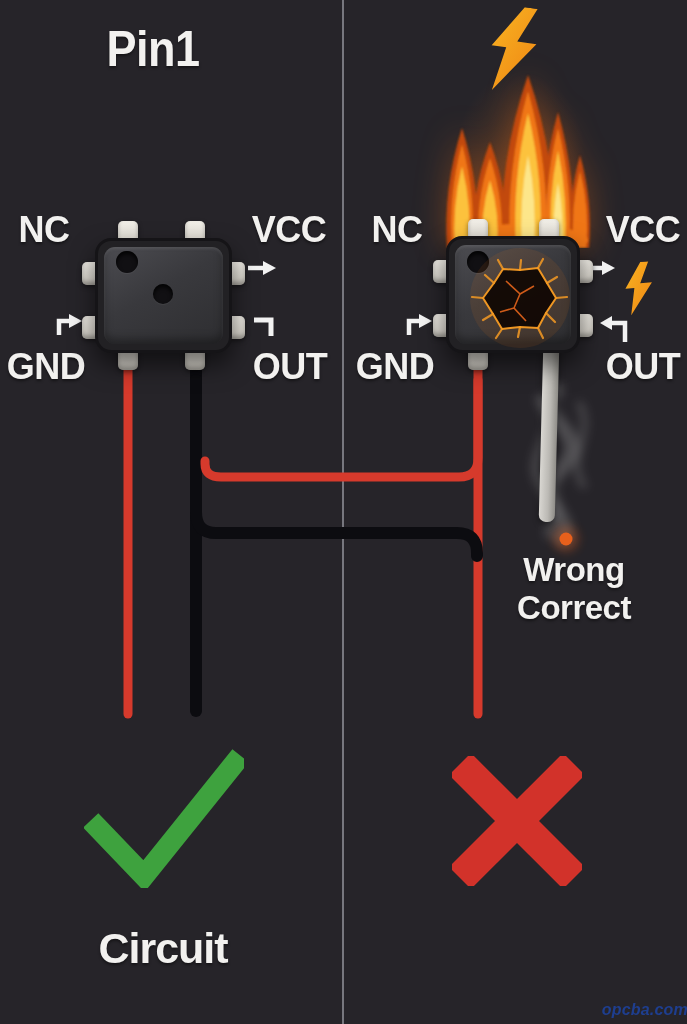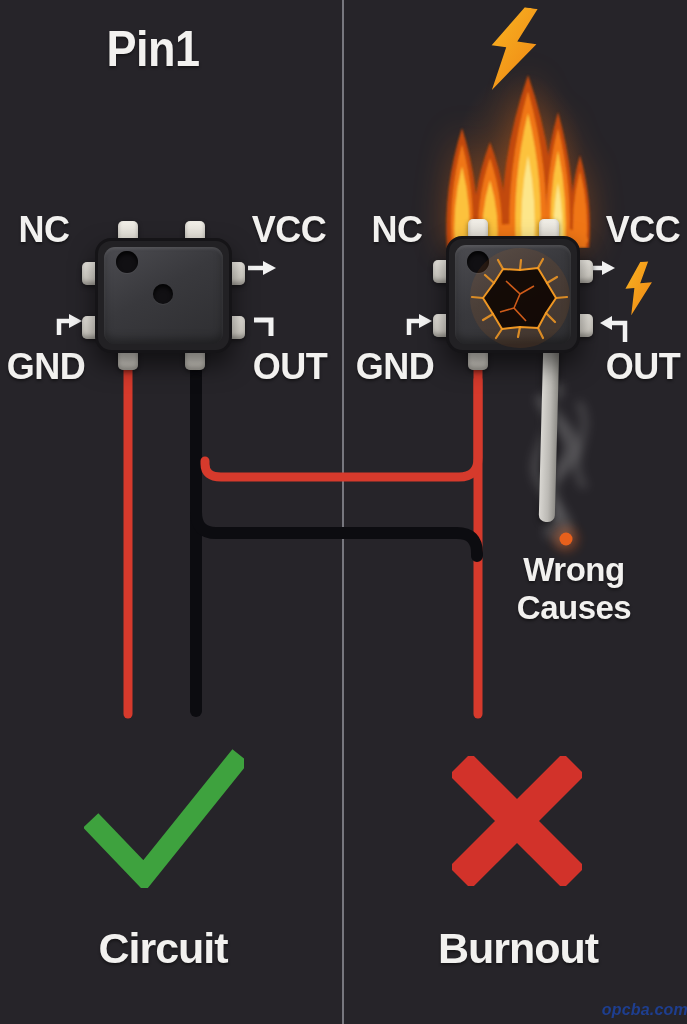--- a/index.html
+++ b/index.html
@@ -209,31 +209,30 @@
   <div class="label" style="left:46px;top:349px;">GND</div>
   <div class="label" style="left:290px;top:349px;">OUT</div>
 
   <div class="label" style="left:397px;top:212px;">NC</div>
   <div class="label" style="left:643px;top:212px;">VCC</div>
   <div class="label" style="left:395px;top:349px;">GND</div>
   <div class="label" style="left:643px;top:349px;">OUT</div>
 
   <div id="short-circuit" class="label" style="left:574px;top:551px;">
     <div>Wrong</div>
-    <div>Causes</div>
+    <div>Correct</div>
   </div>
 
   <svg class="abs" style="left:84px;top:748px;" width="160" height="140" viewBox="0 0 160 140">
     <polyline class="check-stroke" stroke-width="21" points="14,80 60,128 150,16"></polyline>
   </svg>
   <div class="label caption" style="left:163px;top:924px;">Circuit</div>
 
   <svg class="abs" style="left:452px;top:756px;" width="130" height="130" viewBox="0 0 130 130">
     <line class="x-stroke" stroke-width="31" x1="8" y1="8" x2="122" y2="122"></line>
     <line class="x-stroke" stroke-width="31" x1="122" y1="8" x2="8" y2="122"></line>
   </svg>
   <div class="label caption" style="left:518px;top:924px;">
-    <div>Burnout</div>
   </div>
 
   <div id="watermark">opcba.com</div>
 
 </div>
 
 </body></html>

